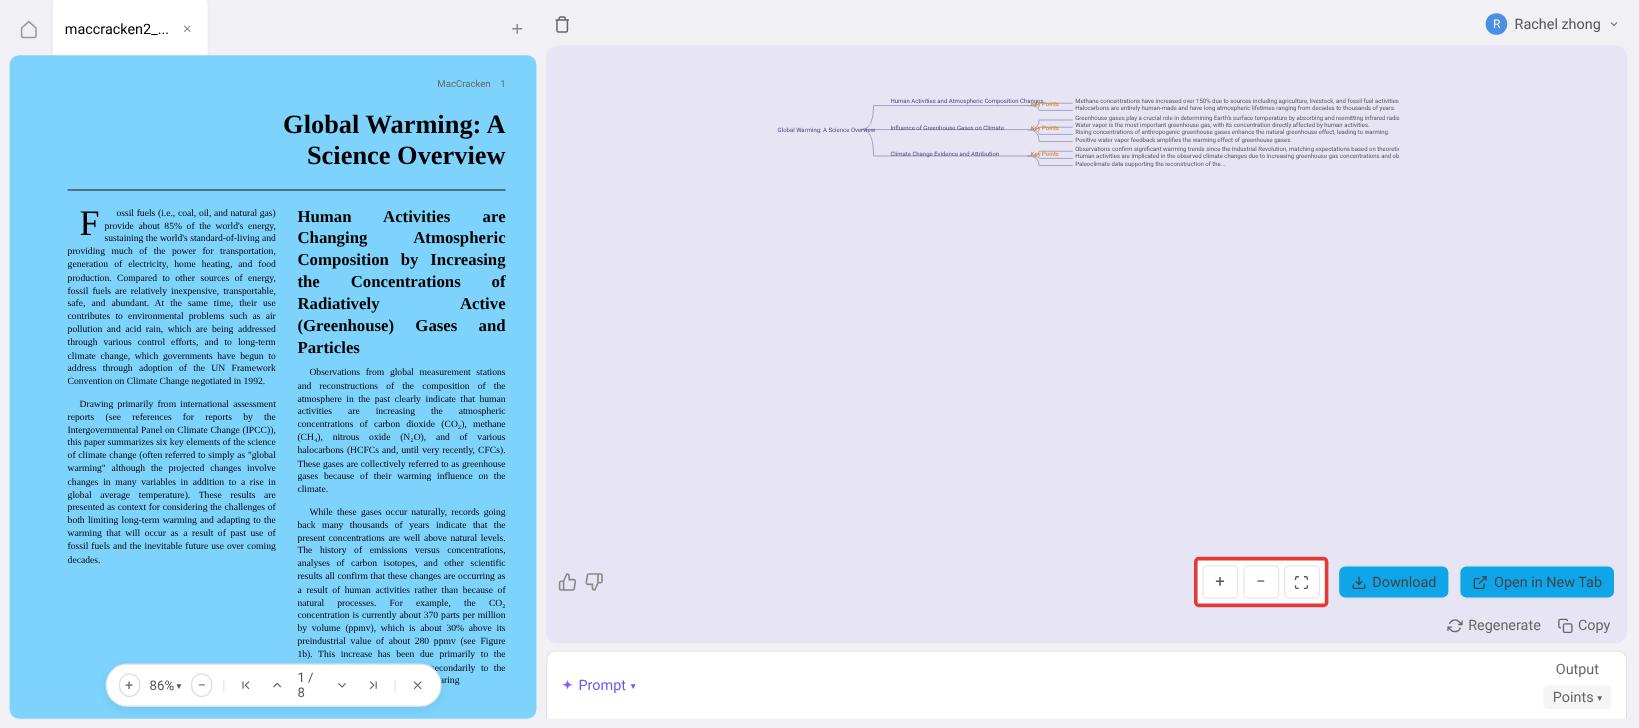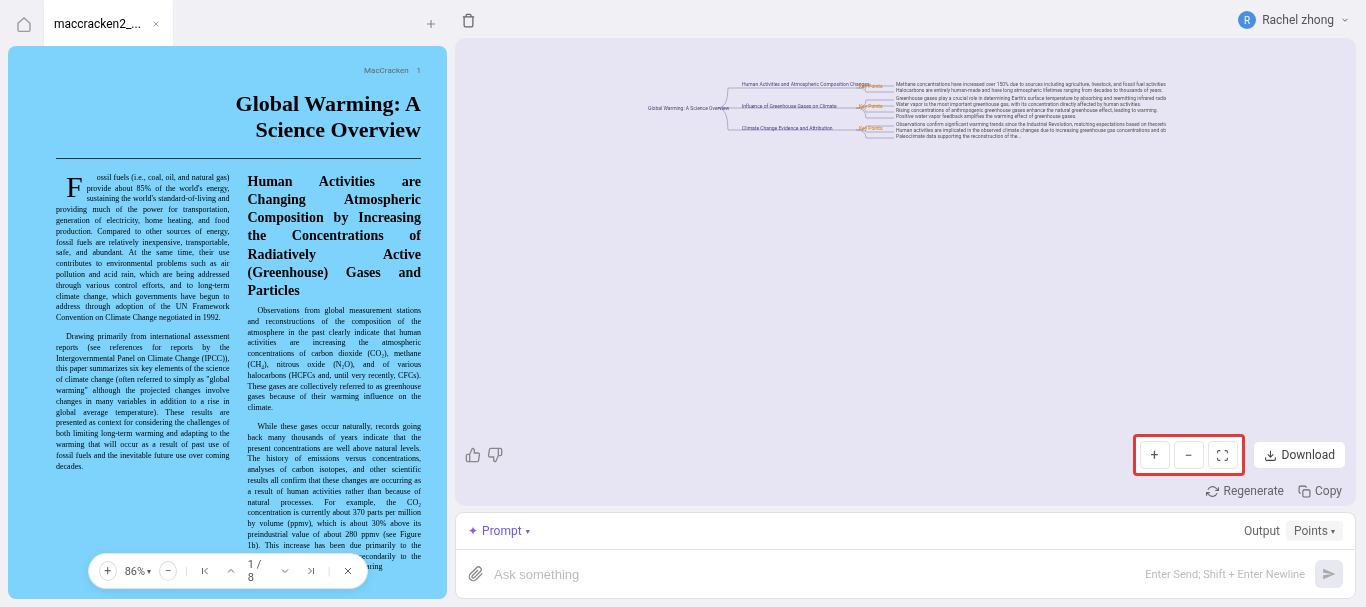--- a/index.html
+++ b/index.html
@@ -38,27 +38,27 @@
 .mm-text { font-size: 5px; fill: #4a4a7a; }
 .mm-text.orange { fill: #d97706; }
 .mm-text.line { fill: #555; }
 .output-actions { margin-top: auto; padding: 8px 10px; }
 .action-row-top { display: flex; align-items: center; gap: 8px; margin-bottom: 8px; }
 .thumbs { display: flex; gap: 6px; color: #888; }
 .thumbs span { cursor: pointer; }
 .spacer { flex: 1; }
 .zoom-group { display: flex; border: 3px solid #e53935; border-radius: 4px; padding: 2px; gap: 0; background: #fff; }
 .zoom-group .zbtn { width: 30px; height: 28px; display: flex; align-items: center; justify-content: center; border: 1px solid #e5e5e5; background: #fff; border-radius: 4px; margin: 2px; cursor: pointer; color: #555; font-size: 14px; }
-.outlined-btn { display: flex; align-items: center; gap: 5px; background: #ffffff; border: 1px solid #e5e5e5; border-radius: 6px; padding: 6px 10px; font-size: 12px; color: #444; cursor: pointer; }
+.outlined-btn { display: flex; align-items: center; gap: 5px; background: #0ea5e9; border: 1px solid #e5e5e5; border-radius: 6px; padding: 6px 10px; font-size: 12px; color: #444; cursor: pointer; }
 .action-row-bottom { display: flex; justify-content: flex-end; gap: 14px; font-size: 12px; color: #666; padding-right: 4px; }
 .link-btn { display: flex; align-items: center; gap: 4px; cursor: pointer; }
 .prompt-area { margin-top: 6px; }
 .prompt-header { background: #fff; border: 1px solid #e0e0e8; border-bottom: none; border-radius: 8px 8px 0 0; padding: 8px 12px; display: flex; align-items: center; justify-content: space-between; font-size: 12px; }
 .prompt-label { color: #6b5aed; display: flex; align-items: center; gap: 4px; }
-.output-label { display: flex; align-items: center; gap: 6px; color: #666; }
+.output-label { display: flex; align-items: center; gap: 6px; color: #666; flex-direction: column; }
 .lang-select { background: #f5f5f5; border-radius: 4px; padding: 3px 8px; display: flex; align-items: center; gap: 3px; cursor: pointer; }
 .input-row { background: #fff; border: 1px solid #e0e0e8; border-radius: 0 0 8px 8px; padding: 10px 12px; display: flex; align-items: center; gap: 10px; }
 .attach-icon { color: #888; cursor: pointer; }
 .input-field { flex: 1; border: none; outline: none; font-size: 13px; color: #333; }
 .input-field::placeholder { color: #bbb; }
 .hint { font-size: 11px; color: #bbb; }
 .send-btn { width: 28px; height: 28px; background: #e8e8f0; border-radius: 6px; display: flex; align-items: center; justify-content: center; color: #aaa; cursor: pointer; }
 svg { display: block; }
 </style>
 </head>
@@ -214,20 +214,26 @@
                 <path d="M8 3H5a2 2 0 00-2 2v3m18 0V5a2 2 0 00-2-2h-3m0 18h3a2 2 0 002-2v-3M3 16v3a2 2 0 002 2h3"></path>
               </svg>
             </div>
         </div>
         <div class="outlined-btn">
           <svg width="13" height="13" viewBox="0 0 24 24" fill="none" stroke="currentColor" stroke-width="2">
               <path d="M21 15v4a2 2 0 01-2 2H5a2 2 0 01-2-2v-4M7 10l5 5 5-5M12 15V3"></path>
             </svg>
           <span>Download</span>
         </div>
+        <div class="outlined-btn">
+          <svg width="13" height="13" viewBox="0 0 24 24" fill="none" stroke="currentColor" stroke-width="2">
+              <path d="M18 13v6a2 2 0 01-2 2H5a2 2 0 01-2-2V8a2 2 0 012-2h6M15 3h6v6M10 14L21 3"></path>
+            </svg>
+          <span>Open in New Tab</span>
+        </div>
       </div>
       <div class="action-row-bottom">
         <div class="link-btn">
           <svg width="13" height="13" viewBox="0 0 24 24" fill="none" stroke="currentColor" stroke-width="2">
               <path d="M23 4v6h-6M1 20v-6h6M3.51 9a9 9 0 0114.85-3.36L23 10M1 14l4.64 4.36A9 9 0 0020.49 15"></path>
             </svg>
           <span>Regenerate</span>
         </div>
         <div class="link-btn">
           <svg width="13" height="13" viewBox="0 0 24 24" fill="none" stroke="currentColor" stroke-width="2">
@@ -248,28 +254,14 @@
         <span style="font-size:8px">▾</span>
       </div>
       <div class="output-label">
         <span>Output</span>
         <div class="lang-select">
           <span>Points</span>
           <span style="font-size:8px">▾</span>
         </div>
       </div>
     </div>
-    <div class="input-row">
-      <span class="attach-icon">
-        <svg width="16" height="16" viewBox="0 0 24 24" fill="none" stroke="currentColor" stroke-width="2">
-            <path d="M21.44 11.05l-9.19 9.19a6 6 0 01-8.49-8.49l9.19-9.19a4 4 0 015.66 5.66l-9.2 9.19a2 2 0 01-2.83-2.83l8.49-8.48"></path>
-          </svg>
-      </span>
-      <input class="input-field" placeholder="Ask something" style="">
-      <span class="hint">Enter Send; Shift + Enter Newline</span>
-      <div class="send-btn">
-        <svg width="14" height="14" viewBox="0 0 24 24" fill="currentColor">
-            <path d="M2 21l21-9L2 3v7l15 2-15 2v7z"></path>
-          </svg>
-      </div>
-    </div>
   </div>
 </div>
 
 </body></html>

